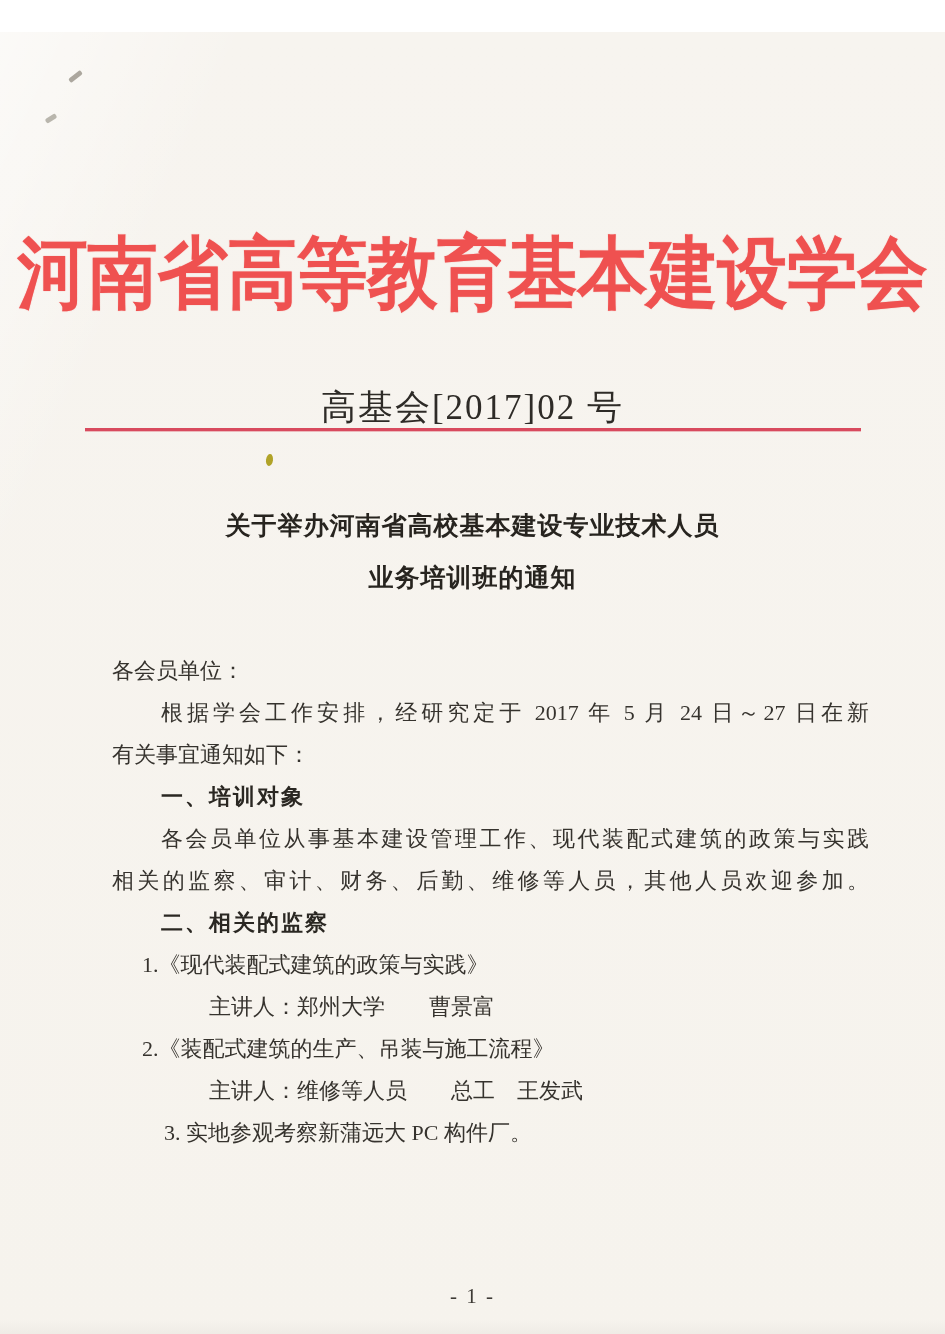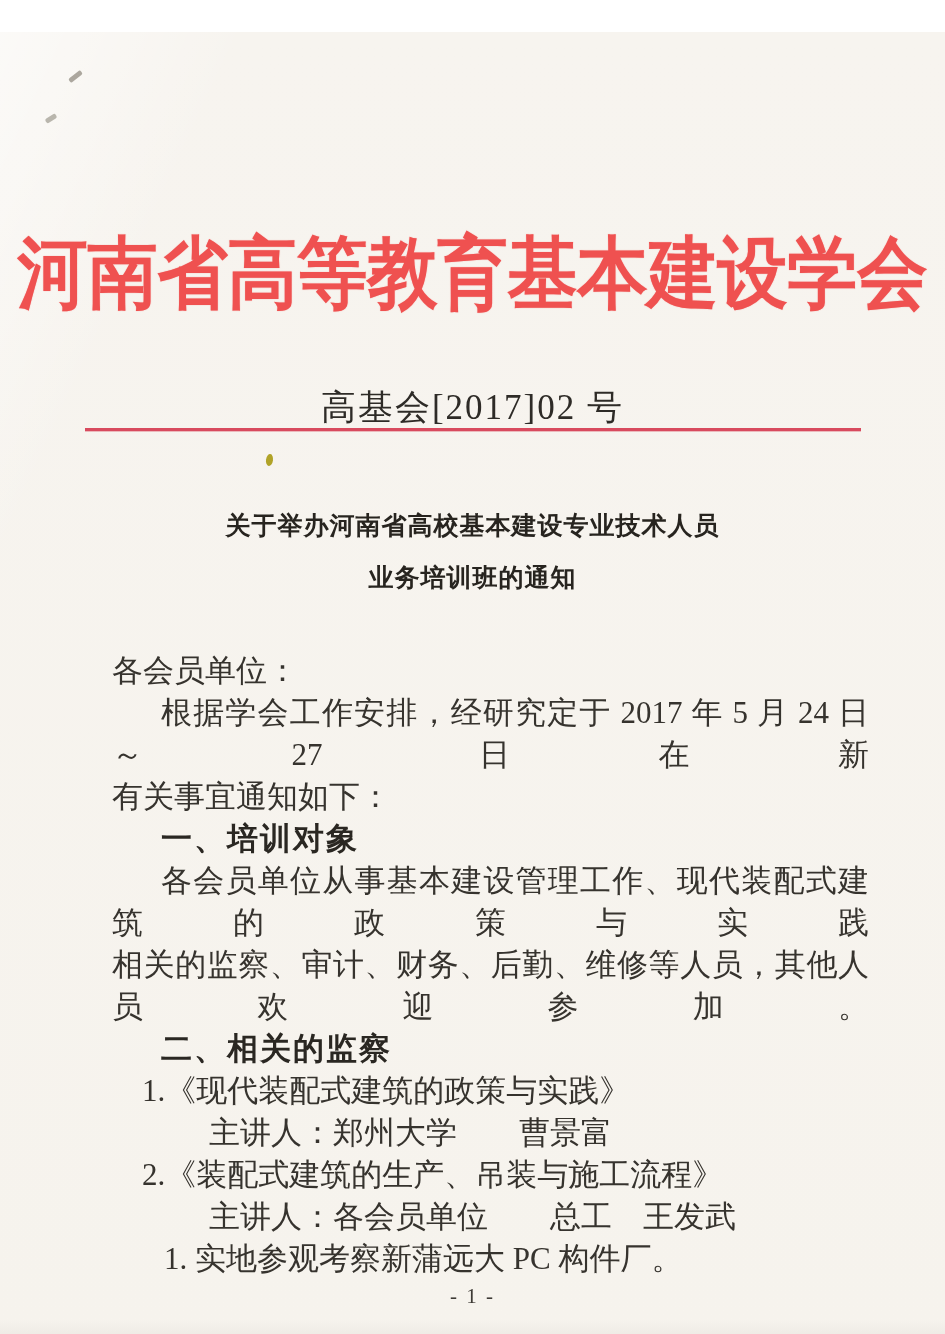--- a/index.html
+++ b/index.html
@@ -42,21 +42,21 @@
     box-shadow:0 1px 0 rgba(216,74,94,.35);
   }
   .title{
     position:absolute;top:468px;left:0;width:100%;
     text-align:center;
     font-size:25px;font-weight:bold;line-height:52px;
     letter-spacing:1px;color:#27241f;
   }
   .body{
     position:absolute;top:618px;left:112px;width:757px;
-    font-size:31px;line-height:42px;color:#36332e;
+    font-size:22px;line-height:42px;color:#36332e;
   }
   .ln{min-height:42px;}
   .ind{text-indent:49px;}
   .fill{text-align:justify;text-align-last:justify;}
   .head{
     font-family:"Liberation Sans","DejaVu Sans",sans-serif;
     font-weight:bold;padding-left:49px;color:#2a2722;
     letter-spacing:2px;
   }
   .item{padding-left:30px;}
@@ -91,19 +91,19 @@
     <div class="ln">各会员单位：</div>
     <div class="ln ind fill">根据学会工作安排，经研究定于 2017 年 5 月 24 日～27 日在新</div>
     <div class="ln">有关事宜通知如下：</div>
     <div class="ln head">一、培训对象</div>
     <div class="ln ind fill">各会员单位从事基本建设管理工作、现代装配式建筑的政策与实践</div>
     <div class="ln fill">相关的监察、审计、财务、后勤、维修等人员，其他人员欢迎参加。</div>
     <div class="ln head">二、相关的监察</div>
     <div class="ln item">1.《现代装配式建筑的政策与实践》</div>
     <div class="ln spk">主讲人：郑州大学　　曹景富</div>
     <div class="ln item">2.《装配式建筑的生产、吊装与施工流程》</div>
-    <div class="ln spk">主讲人：各会员单位　　总工　王发武</div>
-    <div class="ln item3">1. 实地参观考察新蒲远大 PC 构件厂。</div>
+    <div class="ln spk">主讲人：维修等人员　　总工　王发武</div>
+    <div class="ln item3">3. 实地参观考察新蒲远大 PC 构件厂。</div>
   </div>
 
   <div class="pagenum">- 1 -</div>
 
 </div>
 
 </body></html>

